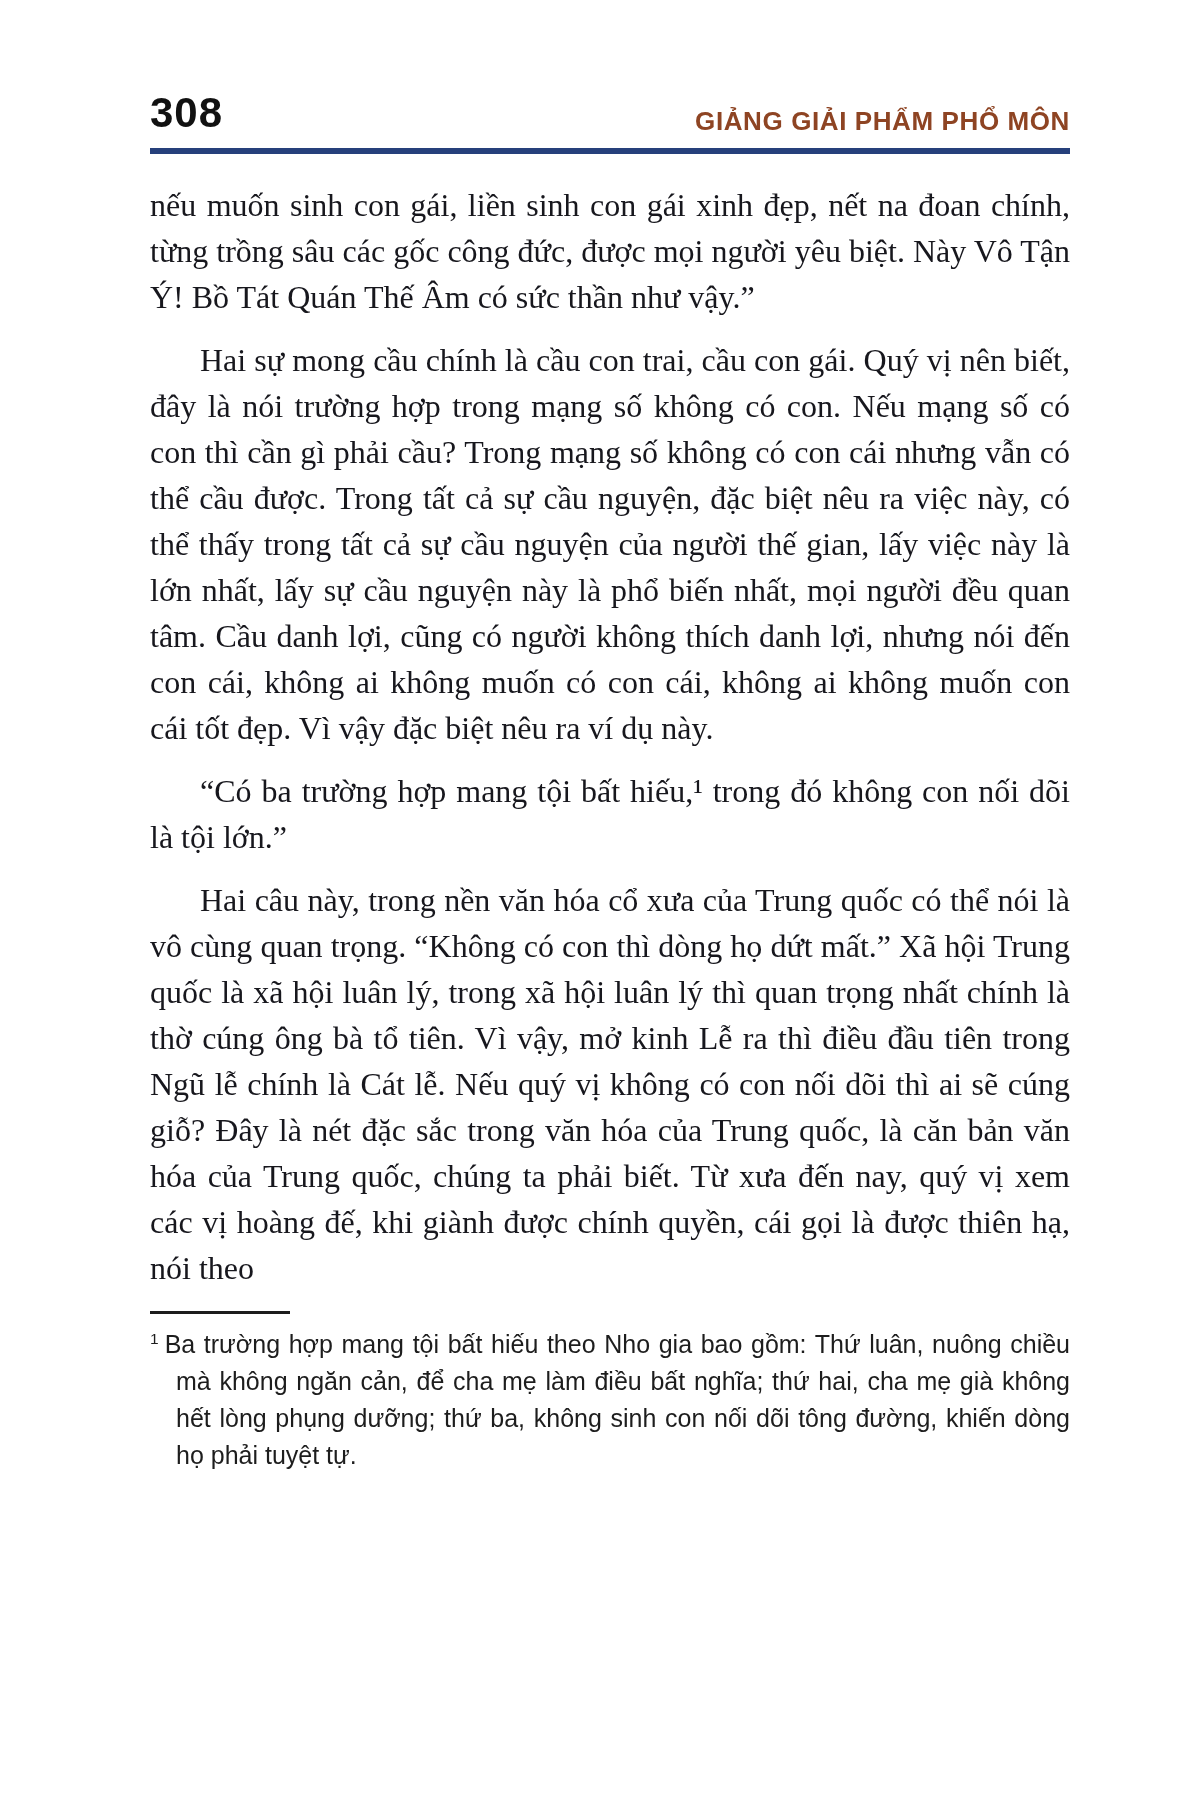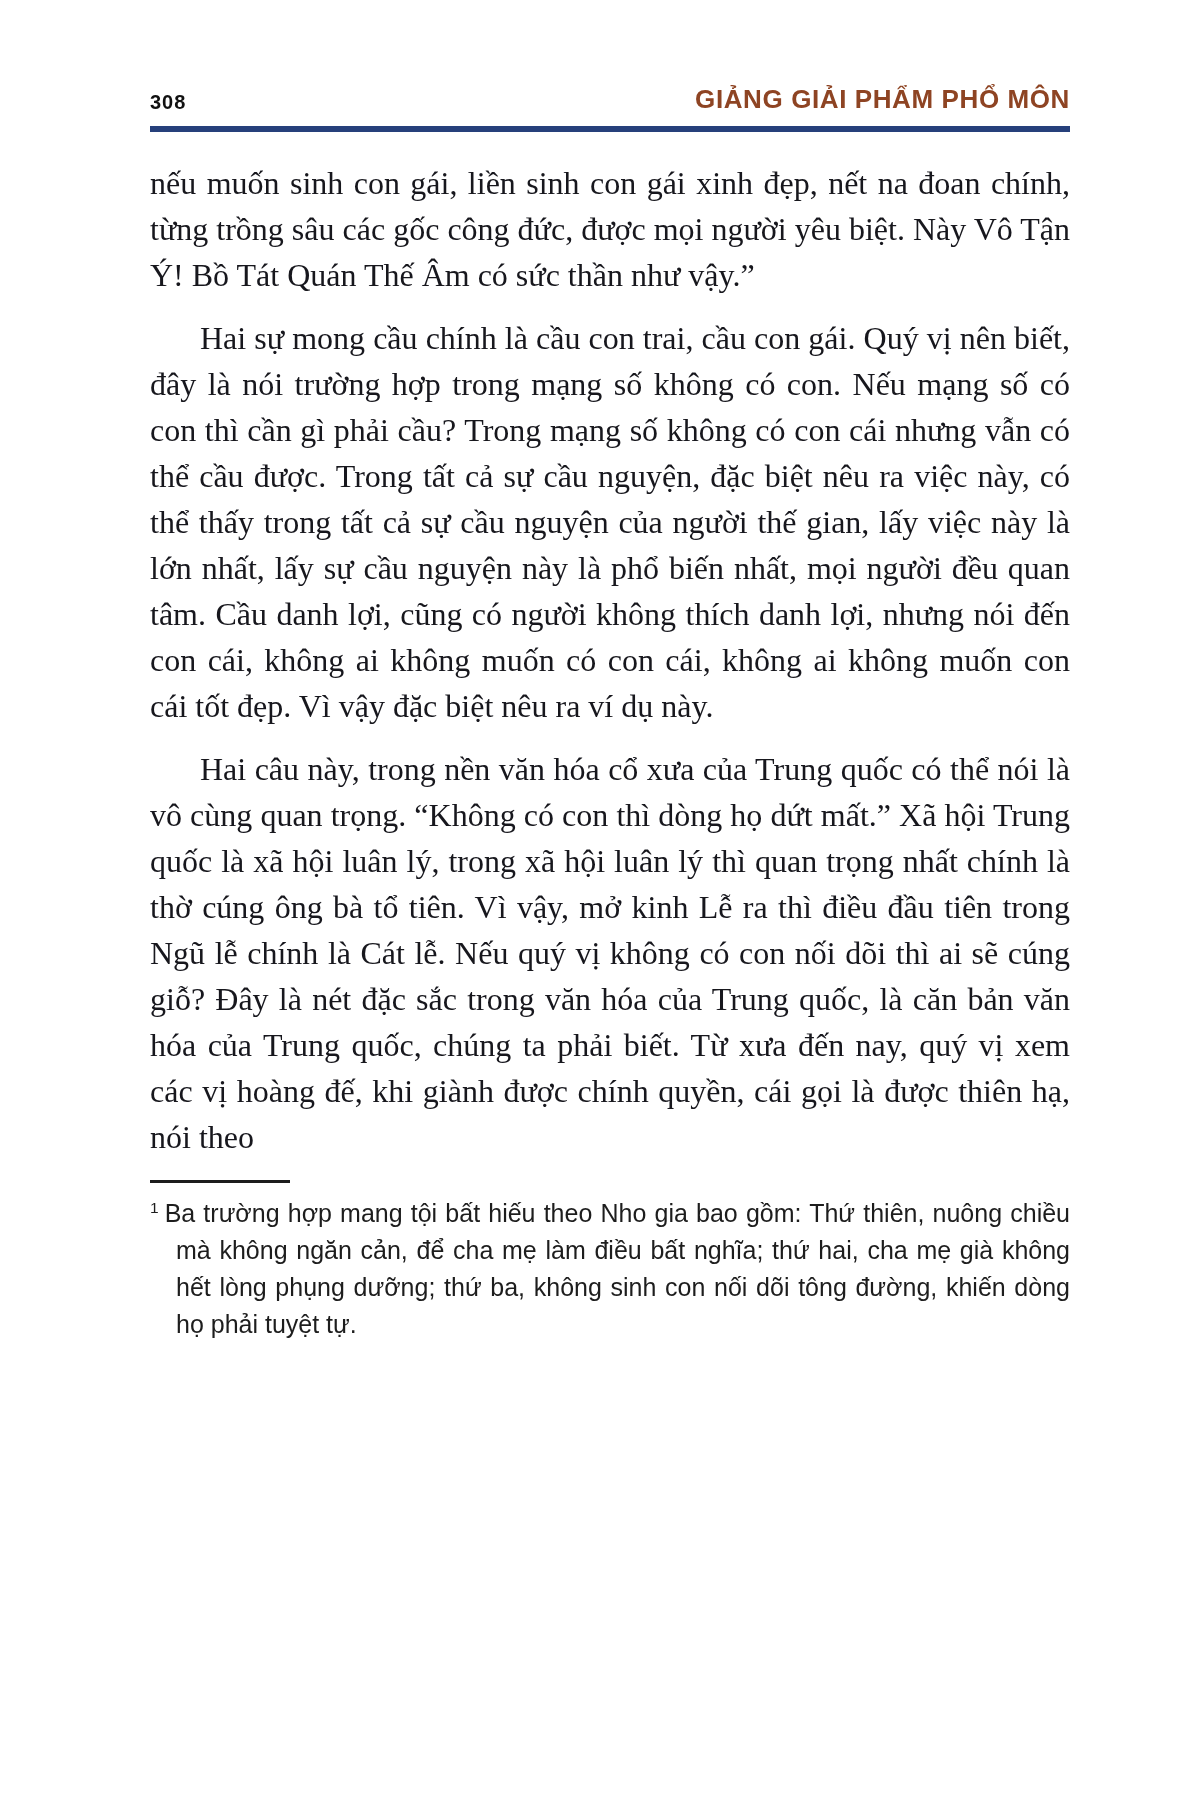--- a/index.html
+++ b/index.html
@@ -15,21 +15,21 @@
   
   .header{
     display:flex;
     justify-content:space-between;
     align-items:flex-end;
     padding:76px 130px 0 150px;
   }
   .page-number{
     font-family:"Liberation Sans", sans-serif;
     font-weight:bold;
-    font-size:20px;
+    font-size:42px;
     letter-spacing:1px;
     color:#111111;
     line-height:1;
     margin-top:16px;
   }
   .running-title{
     font-family:"Liberation Sans", sans-serif;
     font-weight:bold;
     font-size:26px;
     letter-spacing:0.6px;
@@ -88,22 +88,23 @@
   <div class="header">
     <span class="page-number">308</span>
     <span class="running-title">GIẢNG GIẢI PHẨM PHỔ MÔN</span>
   </div>
 
   <div class="header-rule"></div>
 
   <div class="content">
     <p>nếu muốn sinh con gái, liền sinh con gái xinh đẹp, nết na đoan chính, từng trồng sâu các gốc công đức, được mọi người yêu biệt. Này Vô Tận Ý! Bồ Tát Quán Thế Âm có sức thần như vậy.”</p>
     <p class="indent">Hai sự mong cầu chính là cầu con trai, cầu con gái. Quý vị nên biết, đây là nói trường hợp trong mạng số không có con. Nếu mạng số có con thì cần gì phải cầu? Trong mạng số không có con cái nhưng vẫn có thể cầu được. Trong tất cả sự cầu nguyện, đặc biệt nêu ra việc này, có thể thấy trong tất cả sự cầu nguyện của người thế gian, lấy việc này là lớn nhất, lấy sự cầu nguyện này là phổ biến nhất, mọi người đều quan tâm. Cầu danh lợi, cũng có người không thích danh lợi, nhưng nói đến con cái, không ai không muốn có con cái, không ai không muốn con cái tốt đẹp. Vì vậy đặc biệt nêu ra ví dụ này.</p>
+    <p class="indent">“Có ba trường hợp mang tội bất hiếu,¹ trong đó không con nối dõi là tội lớn.”</p>
     <p class="indent">Hai câu này, trong nền văn hóa cổ xưa của Trung quốc có thể nói là vô cùng quan trọng. “Không có con thì dòng họ dứt mất.” Xã hội Trung quốc là xã hội luân lý, trong xã hội luân lý thì quan trọng nhất chính là thờ cúng ông bà tổ tiên. Vì vậy, mở kinh Lễ ra thì điều đầu tiên trong Ngũ lễ chính là Cát lễ. Nếu quý vị không có con nối dõi thì ai sẽ cúng giỗ? Đây là nét đặc sắc trong văn hóa của Trung quốc, là căn bản văn hóa của Trung quốc, chúng ta phải biết. Từ xưa đến nay, quý vị xem các vị hoàng đế, khi giành được chính quyền, cái gọi là được thiên hạ, nói theo</p>
   </div>
 
   <div class="footnote-rule"></div>
 
   <div class="footnote">
-    <p><sup>1</sup><span>Ba trường hợp mang tội bất hiếu theo Nho gia bao gồm: Thứ thiên, nuông chiều mà không ngăn cản, để cha mẹ làm điều bất nghĩa; thứ hai, cha mẹ già không hết lòng phụng dưỡng; thứ ba, không sinh con nối dõi tông đường, khiến dòng họ phải tuyệt tự.</span></p>
+    <p><sup>1</sup><span>Ba trường hợp mang tội bất hiếu theo Nho gia bao gồm: Thứ luân, nuông chiều mà không ngăn cản, để cha mẹ làm điều bất nghĩa; thứ hai, cha mẹ già không hết lòng phụng dưỡng; thứ ba, không sinh con nối dõi tông đường, khiến dòng họ phải tuyệt tự.</span></p>
   </div>
 
 </div>
 
 </body></html>

